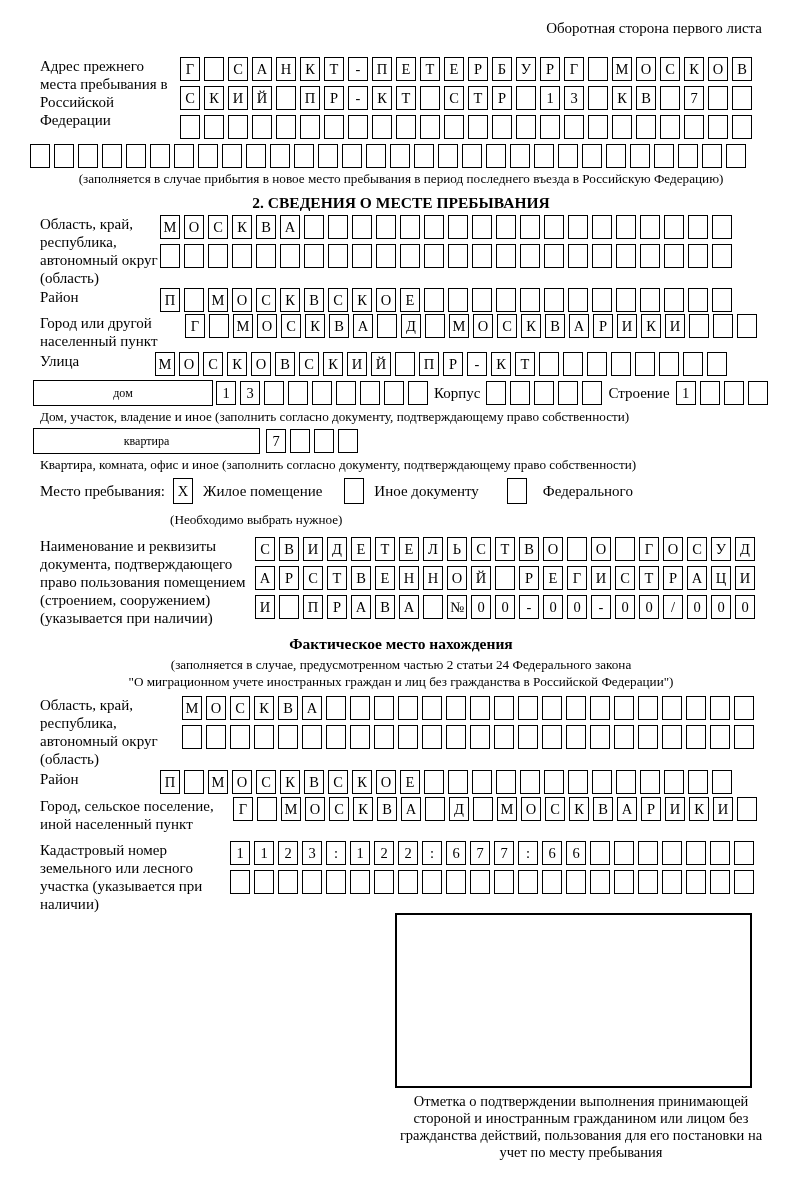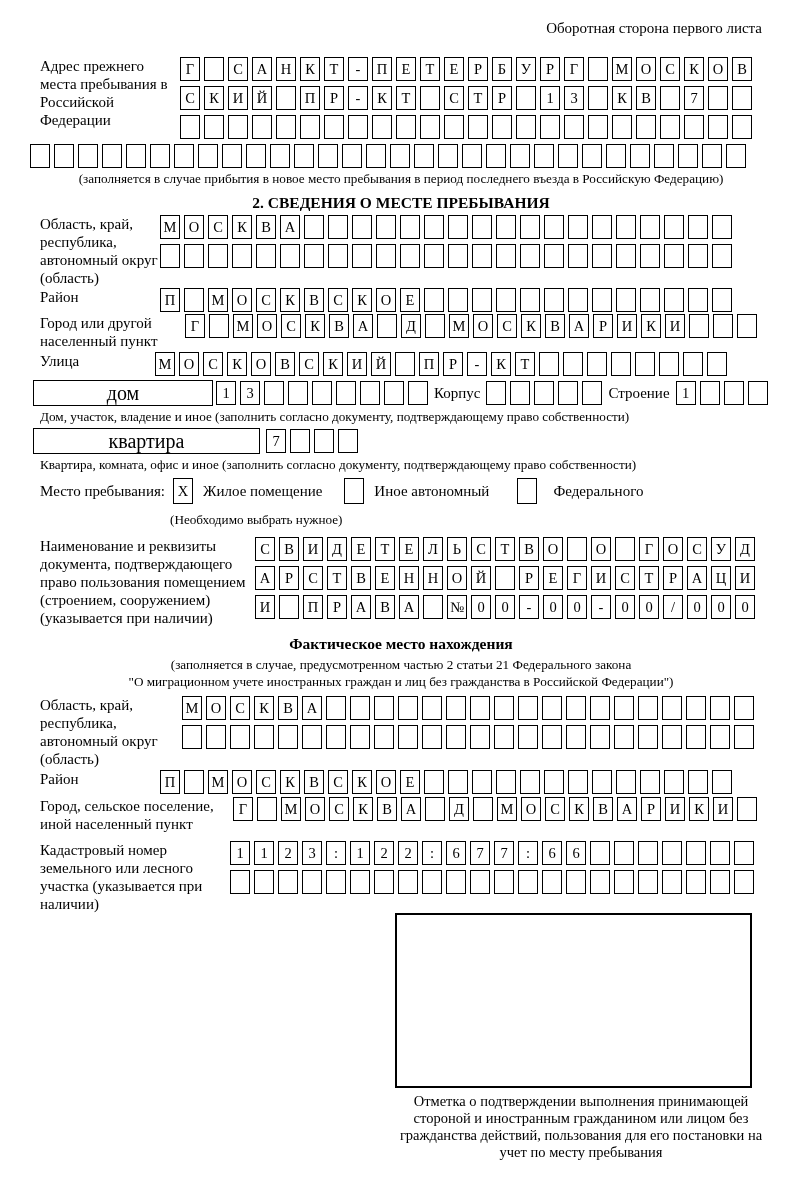--- a/index.html
+++ b/index.html
@@ -27,21 +27,21 @@
   .sec-title { font-size:15.5px; font-weight:bold; text-align:center; }
   .f-prev { margin-top:20px; }
   .row4 { margin-top:5px; margin-left:-10px; }
   .note-prev { margin-top:3px; }
   .t-sec2 { margin-top:7px; }
   .f-region { margin-top:3px; }
   .f-district { margin-top:1px; }
   .f-city { margin-top:2px; }
   .f-street { margin-top:2px; }
   .house-row { margin-top:4px; margin-left:-7px; display:flex; align-items:center; gap:3px; }
-  .wide-box { width:180px; height:26px; border:1.5px solid #000; display:flex; align-items:center; justify-content:center; font-size:20px; flex:0 0 auto; }
+  .wide-box { width:180px; height:26px; border:1.5px solid #000; display:flex; align-items:center; justify-content:center; font-size:12px; flex:0 0 auto; }
   .wide-box.apt { width:227px; }
   .inline-label { font-size:15px; margin:0 3px; flex:0 0 auto; white-space:nowrap; }
   .house-note { margin-top:3px; }
   .apt-row { margin-top:3px; margin-left:-7px; display:flex; align-items:center; gap:6px; }
   .apt-note { margin-top:3px; }
   .stay-row { margin-top:5px; display:flex; align-items:center; font-size:15px; }
   .stay-row .cbox { height:26px; }
   .m8{margin-left:8px;} .m10{margin-left:10px;} .m22{margin-left:22px;} .m28{margin-left:28px;} .m16{margin-left:16px;}
   .stay-note { margin-top:8px; margin-left:130px; width:330px; text-align:left; font-size:13.2px;font-family:Liberation Serif, serif; }
   .f-doc { margin-top:9px; }
@@ -369,21 +369,21 @@
         <span class="cbox"></span>
       </div>
   </div>
   <div class="note-left apt-note">Квартира, комната, офис и иное (заполнить согласно документу, подтверждающему право собственности)</div>
 
   <div class="stay-row">
     <span>Место пребывания:</span>
     <span class="cbox m8">X</span>
     <span class="m10">Жилое помещение</span>
     <span class="cbox m22"></span>
-    <span class="m10">Иное автономный</span>
+    <span class="m10">Иное документу</span>
     <span class="cbox m28"></span>
     <span class="m16">Федерального</span>
   </div>
   <div class="stay-note">(Необходимо выбрать нужное)</div>
 
   <div class="field f-doc">
     <div class="label lw215">Наименование и реквизиты документа, подтверждающего право пользования помещением (строением, сооружением) (указывается при наличии)</div>
     <div class="rows">
       <div class="box-row">
           <span class="cbox">С</span>
@@ -451,21 +451,21 @@
           <span class="cbox">0</span>
           <span class="cbox">/</span>
           <span class="cbox">0</span>
           <span class="cbox">0</span>
           <span class="cbox">0</span>
         </div>
     </div>
   </div>
 
   <div class="sec-title t-fact">Фактическое место нахождения</div>
-  <div class="note fact-note1">(заполняется в случае, предусмотренном частью 2 статьи 21 Федерального закона</div>
+  <div class="note fact-note1">(заполняется в случае, предусмотренном частью 2 статьи 24 Федерального закона</div>
   <div class="note fact-note2">"О миграционном учете иностранных граждан и лиц без гражданства в Российской Федерации")</div>
 
   <div class="field f-fregion">
     <div class="label lw142">Область, край, республика, автономный округ (область)</div>
     <div class="rows">
       <div class="box-row">
           <span class="cbox">М</span>
           <span class="cbox">О</span>
           <span class="cbox">С</span>
           <span class="cbox">К</span>

